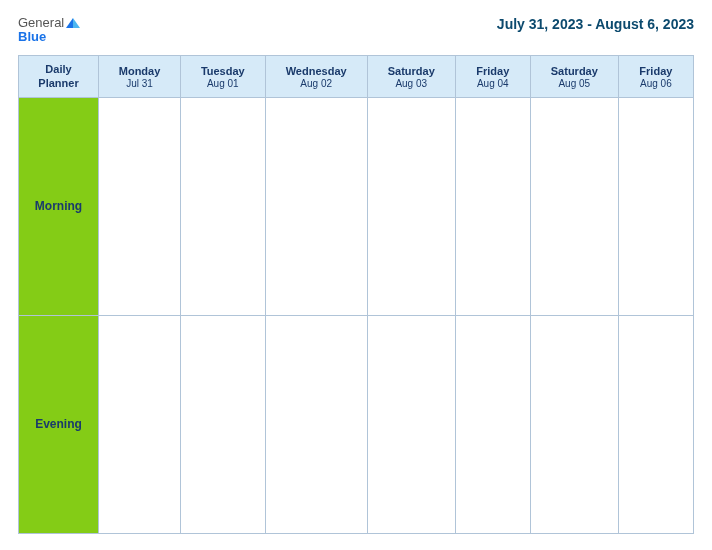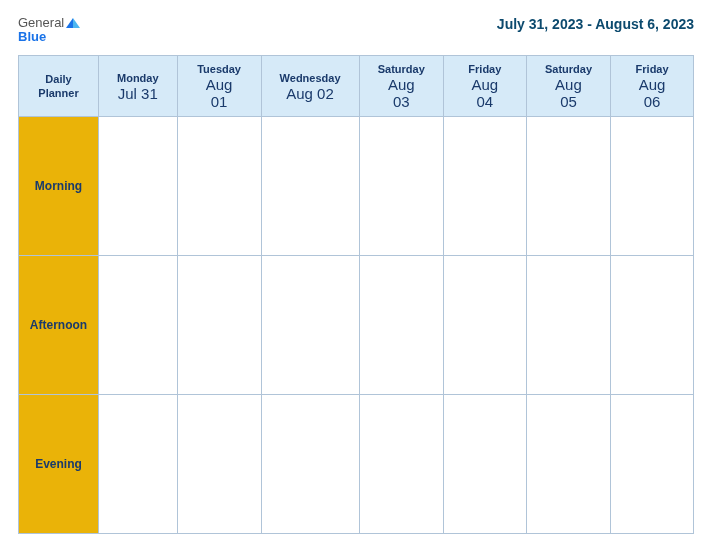--- a/index.html
+++ b/index.html
@@ -113,32 +113,32 @@
     }
 
     .col-header-main {
       font-size: 11px;
       font-weight: bold;
       color: #1a3a6b;
       line-height: 1.3;
     }
 
     .col-header-date {
-      font-size: 15px;
+      font-size: 10px;
       font-weight: normal;
       color: #1a3a6b;
     }
 
     .calendar-table tbody tr td {
       vertical-align: middle;
       text-align: center;
     }
 
     .row-label {
-      background: #eab308;
+      background: #84cc16;
       font-size: 12px;
       font-weight: bold;
       color: #1a3a6b;
       width: 80px;
       min-width: 80px;
       padding: 8px 4px;
     }
 
     .day-cell {
       background: #ffffff;
@@ -211,30 +211,20 @@
       <td class="row-label">Morning</td>
       <td class="day-cell"></td>
       <td class="day-cell"></td>
       <td class="day-cell"></td>
       <td class="day-cell"></td>
       <td class="day-cell"></td>
       <td class="day-cell"></td>
       <td class="day-cell"></td>
     </tr>
     <tr>
-      <td class="row-label">Afternoon</td>
-      <td class="day-cell"></td>
-      <td class="day-cell"></td>
-      <td class="day-cell"></td>
-      <td class="day-cell"></td>
-      <td class="day-cell"></td>
-      <td class="day-cell"></td>
-      <td class="day-cell"></td>
-    </tr>
-    <tr>
       <td class="row-label">Evening</td>
       <td class="day-cell"></td>
       <td class="day-cell"></td>
       <td class="day-cell"></td>
       <td class="day-cell"></td>
       <td class="day-cell"></td>
       <td class="day-cell"></td>
       <td class="day-cell"></td>
     </tr>
   </tbody>

